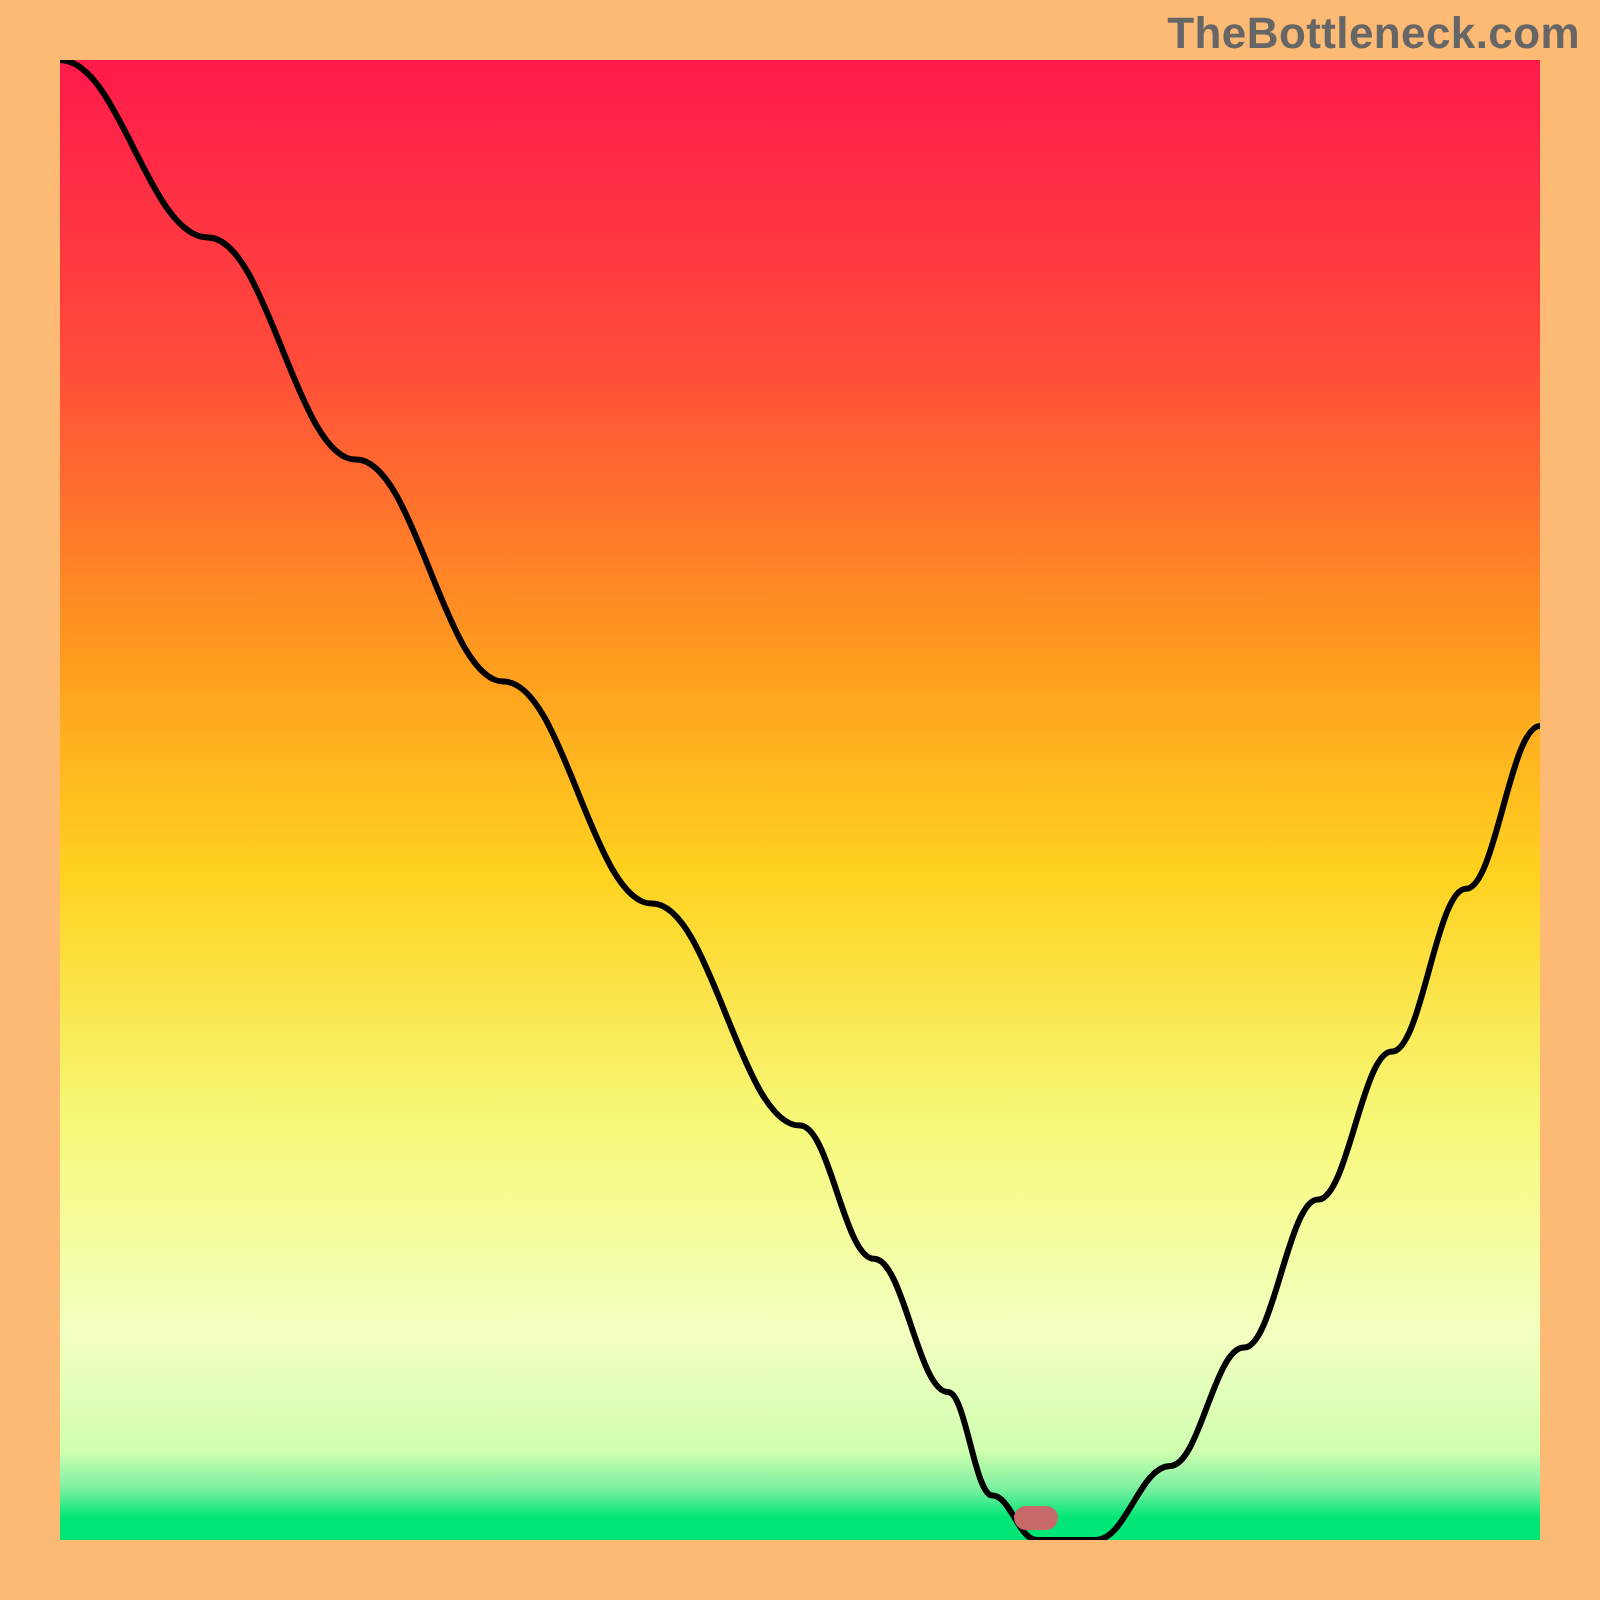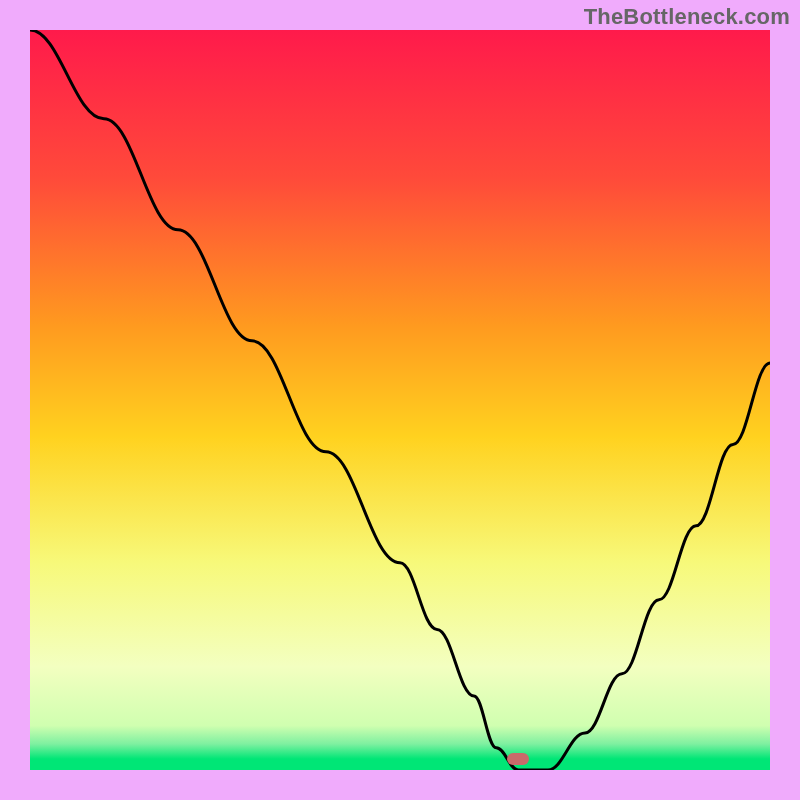--- a/index.html
+++ b/index.html
@@ -8,21 +8,21 @@
     width: 800px;
     height: 800px;
     background: #000;
     overflow: hidden;
     font-family: Arial, Helvetica, sans-serif;
   }
   .frame {
     position: relative;
     width: 800px;
     height: 800px;
-    background: #f0abfc;
+    background: #fdba74;
   }
   .watermark {
     position: absolute;
     top: 4px;
     right: 10px;
     color: #666;
     font-size: 22px;
     font-weight: 600;
     letter-spacing: 0.2px;
     z-index: 10;

